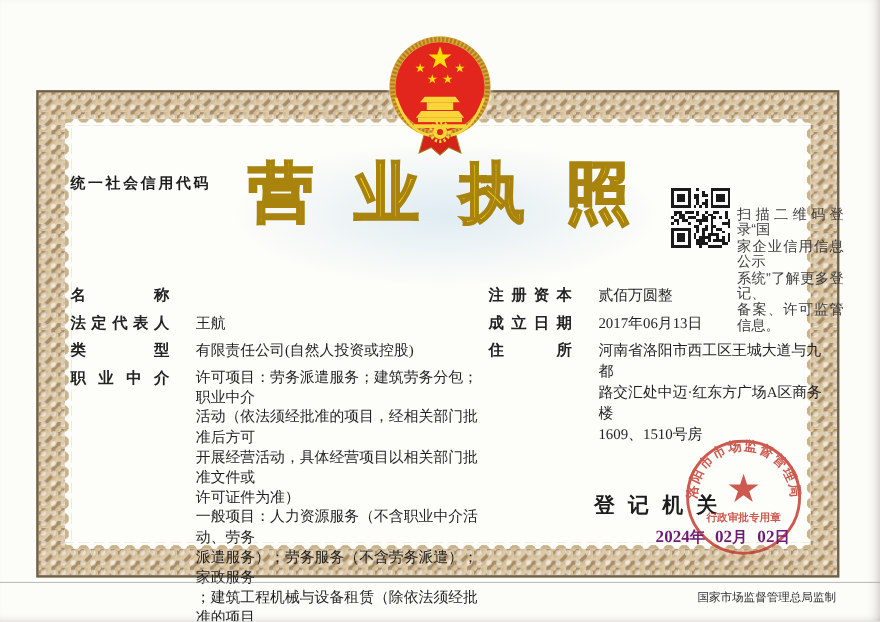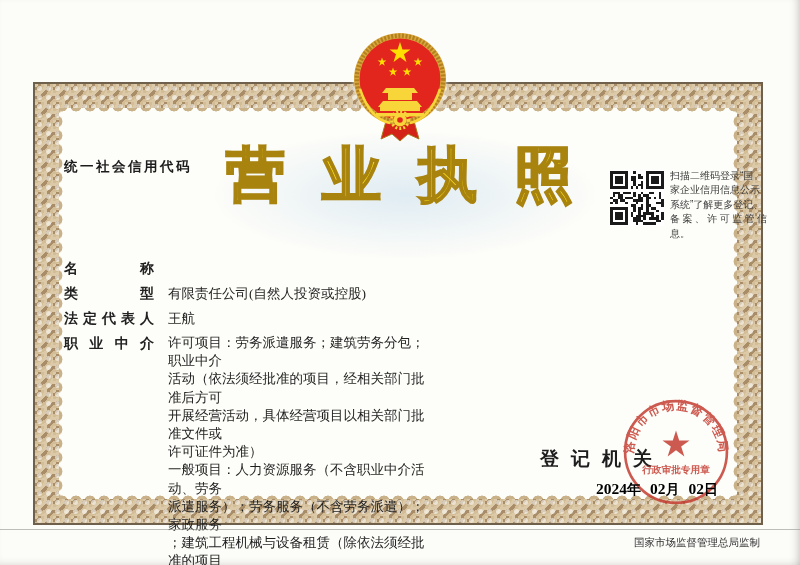--- a/index.html
+++ b/index.html
@@ -41,45 +41,45 @@
   .credit-value { margin-top:6px; font-family:"Liberation Serif", serif; font-size:15px; letter-spacing:.4px; color:#161616; }
   .title {
     position:absolute; left:18px; right:-18px; top:146px; text-align:center;
     font-size:59px; font-weight:900; letter-spacing:37px; line-height:1;
     color:#ffdd17; -webkit-text-stroke:2px #a8830e;
     text-shadow:0 0 1px #8a6c0c;
   }
   
   .qr { position:absolute; left:610px; top:170px; width:54px; height:56px; background:#fff; }
   .qr-caption {
-    position:absolute; left:670px; top:169px; width:97px;
-    font-size:10px; line-height:14.4px; color:#3d3d3d;
+    position:absolute; left:670px; top:188px; width:97px;
+    font-size:13px; line-height:14.4px; color:#3d3d3d;
     white-space:pre-line; text-align:justify;
   }
   
   .left-col  { position:absolute; left:64px;  top:259px; width:372px; }
   .right-col { position:absolute; left:444px; top:259px; width:306px; }
-  .row { display:flex; gap:14px; margin-bottom:6px; align-items:flex-start; }
+  .row { display:flex; gap:24px; margin-bottom:6px; align-items:flex-start; }
   .flabel {
     flex:none; width:90px; font-weight:bold; font-size:14px; color:#222;
     text-align:justify; text-align-last:justify; line-height:19px;
   }
   .right-col .flabel { width:76px; }
   .fvalue {
     flex:1; font-family:"Liberation Serif", serif; font-size:13.5px; color:#1f1f1f;
     line-height:19px; white-space:pre-line;
   }
   .scope .fvalue { line-height:18.2px; }
   
   .reg-label {
     position:absolute; left:540px; top:446px; width:112px;
     font-weight:bold; font-size:19px; color:#1d1d1d;
     text-align:justify; text-align-last:justify;
   }
-  .issue-date { position:absolute; left:596px; top:480px; font-size:14px; color:#000000; white-space:nowrap; }
+  .issue-date { position:absolute; left:596px; top:480px; font-size:14px; color:#701a75; white-space:nowrap; }
   .issue-date .num  { font-family:"Liberation Serif", serif; font-size:15.5px; font-weight:bold; }
   .issue-date .unit { font-weight:bold; margin-right:9px; }
   .issue-date .unit:last-child { margin-right:0; }
   .seal { position:absolute; left:620px; top:396px; width:112px; height:112px; opacity:.82; }
   
   .footer-line { position:absolute; left:0; top:529px; width:100%; height:1px; background:#9d9d97; opacity:.65; }
   .footer-left { position:absolute; left:30px; top:556px; font-size:10.5px; color:#2e2e2e;margin-top:24px; }
   .footer-left .url { font-family:"DejaVu Sans Mono", monospace; font-size:10.5px; letter-spacing:-.3px; }
   .footer-right { position:absolute; right:40px; top:536px; font-size:10.5px; color:#2e2e2e;margin-left:32px; }
 </style>
@@ -255,40 +255,56 @@
   <div class="qr-caption">扫描二维码登录“国
 家企业信用信息公示
 系统”了解更多登记、
 备案、许可监管信息。</div>
 
   <div class="left-col">
     <div class="row">
       <span class="flabel">名称</span>
     </div>
     <div class="row">
+      <span class="flabel">法定代表人</span>
+      <span class="fvalue">王航</span>
+    </div>
+    <div class="row">
       <span class="flabel">类型</span>
       <span class="fvalue">有限责任公司(自然人投资或控股)</span>
-    </div>
-    <div class="row">
-      <span class="flabel">法定代表人</span>
-      <span class="fvalue">王航</span>
     </div>
     <div class="row scope">
       <span class="flabel">职业中介</span>
       <span class="fvalue">许可项目：劳务派遣服务；建筑劳务分包；职业中介
 活动（依法须经批准的项目，经相关部门批准后方可
 开展经营活动，具体经营项目以相关部门批准文件或
 许可证件为准）
 一般项目：人力资源服务（不含职业中介活动、劳务
 派遣服务）；劳务服务（不含劳务派遣）；家政服务
 ；建筑工程机械与设备租赁（除依法须经批准的项目
 外，凭营业执照依法自主开展经营活动）</span>
     </div>
   </div>
 
+  <div class="right-col">
+    <div class="row">
+      <span class="flabel">注册资本</span>
+      <span class="fvalue">贰佰万圆整</span>
+    </div>
+    <div class="row">
+      <span class="flabel">成立日期</span>
+      <span class="fvalue">2017年06月13日</span>
+    </div>
+    <div class="row">
+      <span class="flabel">住所</span>
+      <span class="fvalue">河南省洛阳市西工区王城大道与九都
+路交汇处中迈·红东方广场A区商务楼
+1609、1510号房</span>
+    </div>
+  </div>
 
   <div class="reg-label">登记机关</div>
 
   <svg class="seal" viewBox="0 0 110 110">
     <circle cx="55" cy="55" r="50" fill="none" stroke="#c3372b" stroke-width="2.6"></circle>
     <path id="sealArc" d="M16.9,72.7 A42,42 0 1 1 93.1,72.7" fill="none"></path>
     <text font-size="12" fill="#c3372b" font-weight="bold" letter-spacing="1.5">
       <textPath href="#sealArc" startOffset="50%" text-anchor="middle">洛阳市市场监督管理局</textPath>
     </text>
     <use href="#st" transform="translate(55,48) scale(14)" fill="#c3372b"></use>

